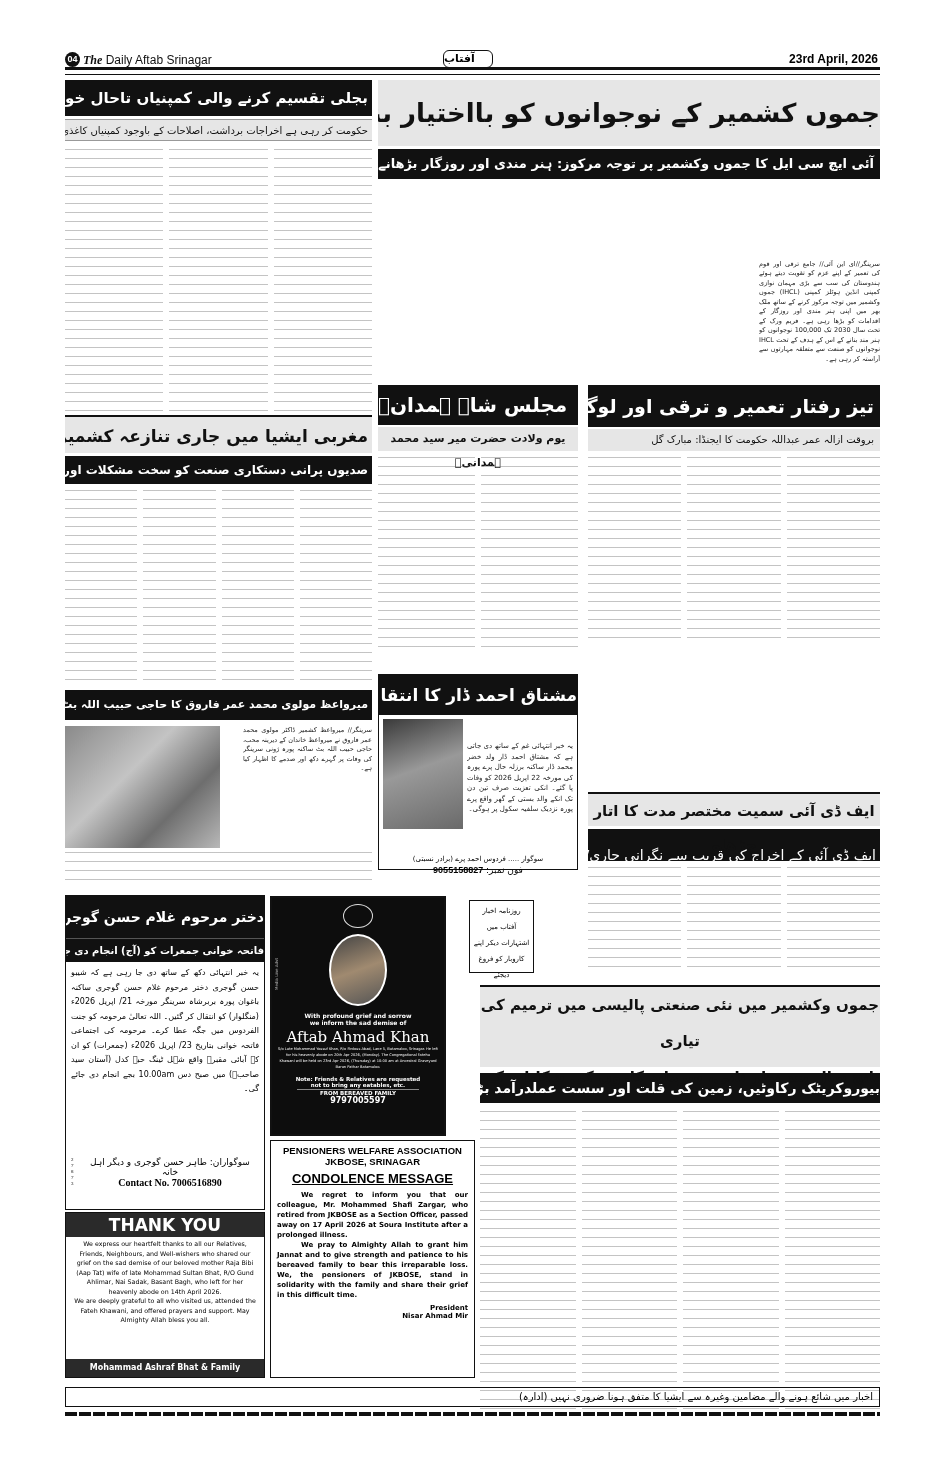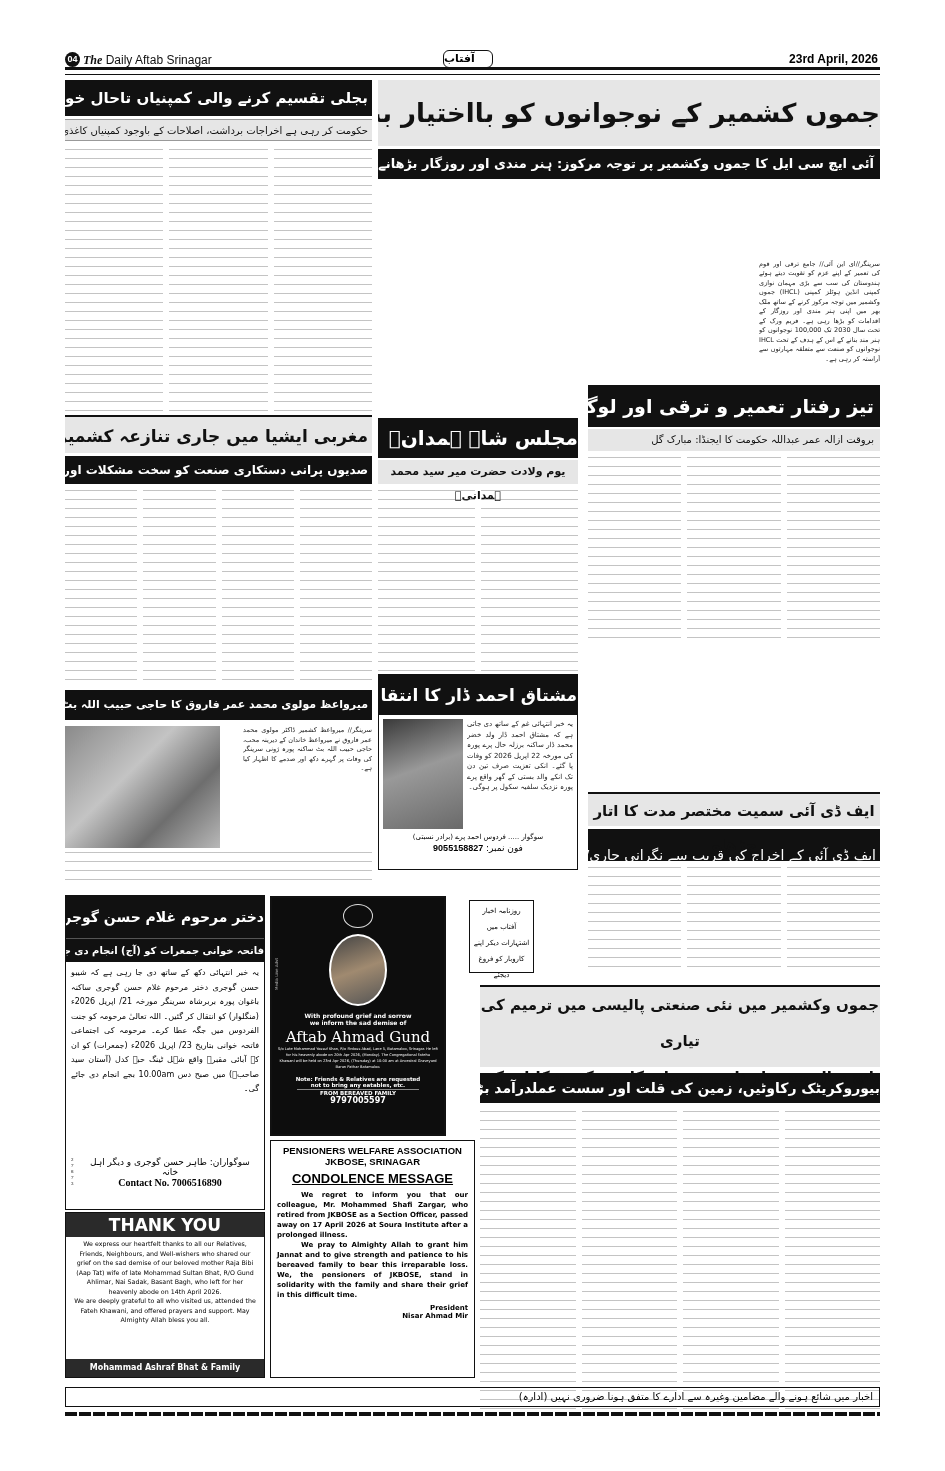--- a/index.html
+++ b/index.html
@@ -46,21 +46,21 @@
     <div class="blackbar urdu" style="margin-top:3px;height:30px;font-size:13px;font-weight:bold;line-height:30px;padding:0 6px;white-space:nowrap;overflow:hidden;">آئی ایچ سی ایل کا جموں وکشمیر پر توجہ مرکوز: ہنر مندی اور روزگار بڑھانے کے اقدامات جاری</div>
     <div style="display:flex;gap:6px;margin-top:8px;height:250px;align-items:center;">
       <div class="lines" style="flex:1;"></div>
       <div class="lines" style="flex:1;"></div>
       <div class="lines" style="flex:1;"></div>
       <div class="col-text" style="flex:1;">سرینگر//ای این آئی// جامع ترقی اور قوم کی تعمیر کے اپنے عزم کو تقویت دیتے ہوئے ہندوستان کی سب سے بڑی مہمان نوازی کمپنی انڈین ہوٹلز کمپنی (IHCL) جموں وکشمیر میں توجہ مرکوز کرنے کے ساتھ ملک بھر میں اپنی ہنر مندی اور روزگار کے اقدامات کو بڑھا رہی ہے۔ فریم ورک کے تحت سال 2030 تک 100,000 نوجوانوں کو ہنر مند بنانے کے اس کے ہدف کے تحت IHCL نوجوانوں کو صنعت سے متعلقہ مہارتوں سے آراستہ کر رہی ہے۔</div>
     </div>
   </div>
 
   <div class="abs" style="left:313px;top:335px;width:200px;height:280px;">
-    <div class="blackbar urdu" style="height:40px;font-size:20px;font-weight:bold;line-height:40px;text-align:right;margin-top:33px;">مجلس شاہ ہمدانؒ</div>
+    <div class="blackbar urdu" style="height:40px;font-size:20px;font-weight:bold;line-height:40px;text-align:left;">مجلس شاہ ہمدانؒ</div>
     <div class="greybar urdu" style="margin-top:2px;height:24px;font-size:11px;font-weight:bold;line-height:24px;text-align:center;">یوم ولادت حضرت میر سید محمد ہمدانیؒ</div>
     <div style="display:flex;gap:6px;margin-top:6px;height:190px;">
       <div class="lines" style="flex:1;"></div>
       <div class="lines" style="flex:1;"></div>
     </div>
   </div>
 
   <div class="abs" style="left:523px;top:335px;width:292px;height:395px;">
     <div class="blackbar urdu" style="height:42px;font-size:19px;font-weight:bold;line-height:42px;padding:0 6px;white-space:nowrap;overflow:hidden;">تیز رفتار تعمیر و ترقی اور لوگوں کے مسائل کا</div>
     <div class="greybar urdu" style="margin-top:2px;height:22px;font-size:10px;line-height:22px;padding:0 6px;white-space:nowrap;overflow:hidden;">بروقت ازالہ عمر عبداللہ حکومت کا ایجنڈا: مبارک گل</div>
@@ -88,21 +88,21 @@
       <div class="photo" style="width:155px;height:122px;"></div>
       <div class="col-text" style="flex:1;height:122px;">سرینگر// میرواعظ کشمیر ڈاکٹر مولوی محمد عمر فاروق نے میرواعظ خاندان کے دیرینہ محب، حاجی حبیب اللہ بٹ ساکنہ پورہ ژونی سرینگر کی وفات پر گہرے دکھ اور صدمے کا اظہار کیا ہے۔</div>
     </div>
     <div class="lines" style="margin-top:4px;height:30px;"></div>
   </div>
 
   <div class="abs border-box" style="left:313px;top:624px;width:200px;height:196px;">
     <div class="blackbar urdu" style="height:40px;font-size:17px;font-weight:bold;line-height:40px;text-align:center;white-space:nowrap;overflow:hidden;">مشتاق احمد ڈار کا انتقال پُر ملال</div>
     <div style="display:flex;gap:4px;padding:4px;">
       <div class="photo" style="width:80px;height:110px;background:linear-gradient(160deg,#3a3a3a,#999 45%,#6a6a6a);"></div>
-      <div class="col-text" style="flex:1;height:110px;font-size:7px;line-height:10.5px;">یہ خبر انتہائی غم کے ساتھ دی جاتی ہے کہ مشتاق احمد ڈار ولد خضر محمد ڈار ساکنہ برزلہ حال پرے پورہ کی مورخہ 22 اپریل 2026 کو وفات پا گئے۔ انکی تعزیت صرف تین دن تک انکے والد بستی کے گھر واقع پرے پورہ نزدیک سلفیہ سکول پر ہوگی۔</div>
+      <div class="col-text" style="flex:1;height:110px;font-size:7px;line-height:10.5px;margin-top:22px;">یہ خبر انتہائی غم کے ساتھ دی جاتی ہے کہ مشتاق احمد ڈار ولد خضر محمد ڈار ساکنہ برزلہ حال پرے پورہ کی مورخہ 22 اپریل 2026 کو وفات پا گئے۔ انکی تعزیت صرف تین دن تک انکے والد بستی کے گھر واقع پرے پورہ نزدیک سلفیہ سکول پر ہوگی۔</div>
     </div>
     <div class="urdu" style="font-size:7px;text-align:center;">سوگوار ..... فردوس احمد پرے (برادر نسبتی)</div>
     <div class="urdu" style="font-size:9px;text-align:center;margin-top:2px;">
       <span>فون نمبر:</span>
       <b style="font-family:'Liberation Sans',sans-serif;">9055158827</b>
     </div>
   </div>
 
   <div class="abs" style="left:523px;top:742px;width:292px;height:180px;">
     <div class="greybar urdu" style="height:34px;font-size:15px;font-weight:bold;line-height:34px;text-align:center;border-top:2px solid #111;">ایف ڈی آئی سمیت مختصر مدت کا اتار چڑھاو</div>
@@ -132,21 +132,21 @@
       </div>
     </div>
   </div>
 
   <div class="abs" style="left:205px;top:846px;width:176px;height:240px;background:#0d0d0d;color:#fff;text-align:center;border:2px solid #111;">
     <div style="margin:6px auto 0;width:30px;height:24px;border-radius:50%;border:1px solid #ddd;"></div>
     <div style="margin:6px auto 0;width:58px;height:72px;border-radius:50%;border:2px solid #fff;background:linear-gradient(160deg,#444,#a08a70 50%,#555);"></div>
     <div class="abs" style="left:2px;top:60px;font-size:4px;writing-mode:vertical-rl;transform:rotate(180deg);color:#bbb;">Media Line Advt</div>
     <div style="font-size:6px;font-weight:bold;margin-top:6px;">With profound grief and sorrow</div>
     <div style="font-size:6px;font-weight:bold;">we inform the sad demise of</div>
-    <div style="font-size:15px;font-family:'DejaVu Serif',serif;margin-top:2px;">Aftab Ahmad Gund</div>
+    <div style="font-size:15px;font-family:'DejaVu Serif',serif;margin-top:2px;">Aftab Ahmad Khan</div>
     <div style="font-size:3.6px;line-height:6px;padding:0 6px;height:30px;overflow:hidden;">S/o Late Mohammad Yousuf Khan, R/o Firdous Abad, Lane 5, Batamaloo, Srinagar. He left for his heavenly abode on 20th Apr 2026, (Monday). The Congregational Fateha Khawani will be held on 23rd Apr 2026, (Thursday) at 10:00 am at Ancestral Graveyard Baran Pathar Batamaloo.</div>
     <div style="font-size:5.5px;font-weight:bold;">Note: Friends &amp; Relatives are requested</div>
     <div style="font-size:5.5px;font-weight:bold;">not to bring any eatables, etc.</div>
     <div style="font-size:5.5px;font-weight:bold;border-top:1px solid #888;margin:1px 25px 0;">FROM BEREAVED FAMILY</div>
     <div style="font-size:8px;font-weight:bold;">9797005597</div>
   </div>
 
   <div class="abs border-box urdu" style="left:404px;top:850px;width:65px;height:73px;font-size:7px;line-height:16px;text-align:center;padding-top:2px;">
     <div>روزنامہ اخبار</div>
     <div>آفتاب میں</div>
@@ -178,16 +178,16 @@
   <div class="abs border-box" style="left:205px;top:1090px;width:205px;height:238px;padding:4px 6px;">
     <div style="font-size:9.5px;font-weight:bold;text-align:center;font-family:'Liberation Sans',sans-serif;">PENSIONERS WELFARE ASSOCIATION</div>
     <div style="font-size:9.5px;font-weight:bold;text-align:center;font-family:'Liberation Sans',sans-serif;">JKBOSE, SRINAGAR</div>
     <div style="font-size:13px;font-weight:bold;text-align:center;text-decoration:underline;margin:4px 0;font-family:'Liberation Sans',sans-serif;">CONDOLENCE MESSAGE</div>
     <div style="font-size:7px;line-height:10px;text-align:justify;text-indent:24px;font-weight:bold;">We regret to inform you that our colleague, Mr. Mohammed Shafi Zargar, who retired from JKBOSE as a Section Officer, passed away on 17 April 2026 at Soura Institute after a prolonged illness.</div>
     <div style="font-size:7px;line-height:10px;text-align:justify;text-indent:24px;font-weight:bold;">We pray to Almighty Allah to grant him Jannat and to give strength and patience to his bereaved family to bear this irreparable loss. We, the pensioners of JKBOSE, stand in solidarity with the family and share their grief in this difficult time.</div>
     <div style="font-size:7px;font-weight:bold;text-align:right;margin-top:4px;">President</div>
     <div style="font-size:7px;font-weight:bold;text-align:right;">Nisar Ahmad Mir</div>
   </div>
 
-  <div class="abs urdu" style="left:0;top:1337px;width:815px;height:20px;border:1.5px solid #111;font-size:10px;line-height:18px;padding:0 6px;letter-spacing:1px;white-space:nowrap;overflow:hidden;">اخبار میں شائع ہونے والے مضامین وغیرہ سے ادارے کا متفق ہونا ضروری نہیں (ادارہ)</div>
+  <div class="abs urdu" style="left:0;top:1337px;width:815px;height:20px;border:1.5px solid #111;font-size:10px;line-height:18px;padding:0 6px;letter-spacing:1px;white-space:nowrap;overflow:hidden;">اخبار میں شائع ہونے والے مضامین وغیرہ سے ایشیا کا متفق ہونا ضروری نہیں (ادارہ)</div>
   <div class="abs" style="left:0;top:1362px;width:815px;height:4px;background:repeating-linear-gradient(to right,#111 0,#111 12px,transparent 12px,transparent 14px);"></div>
 
 </div>
 
 </body></html>

